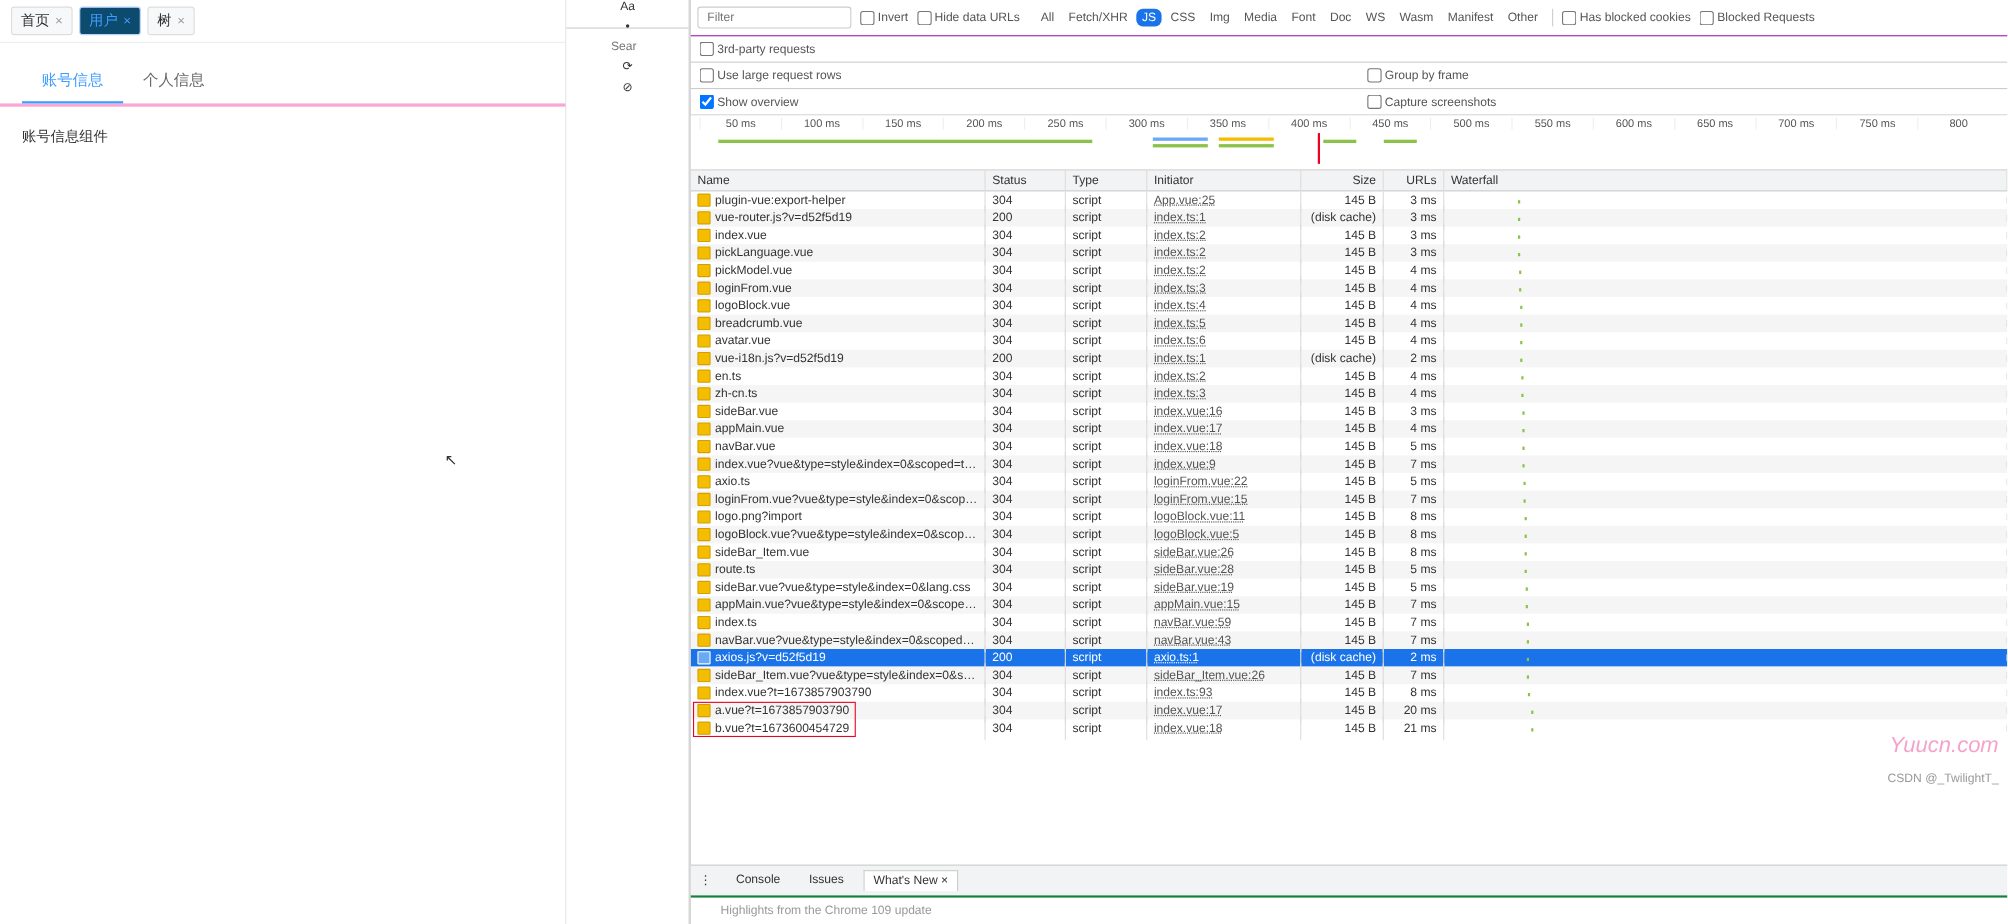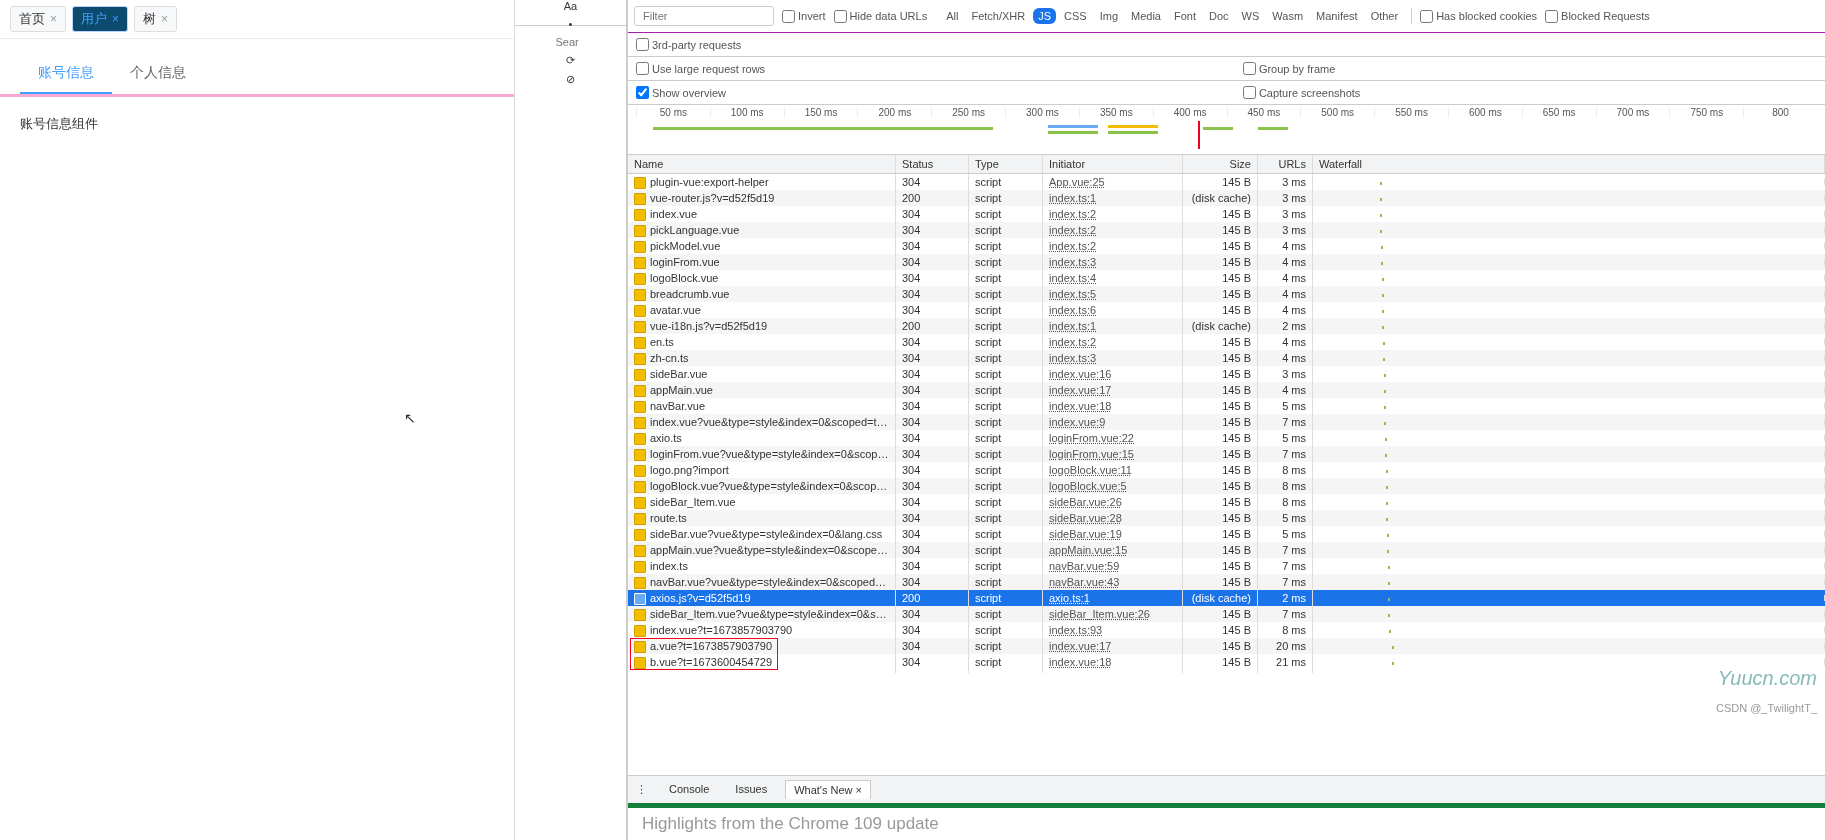--- a/index.html
+++ b/index.html
@@ -50,22 +50,22 @@
 .row .file-icon { display: inline-block; width: 12px; height: 12px; margin-right: 4px; vertical-align: middle; background: #f4bd00; border: 1px solid #d4a000; border-radius: 1px; }
 .row.selected .file-icon { background: #6aa9f4; border-color: #fff; }
 .waterfall-bar { position: absolute; top: 3px; height: 8px; width: 2px; }
 .red-box { position: absolute; border: 1.5px solid #e02; pointer-events: none; }
 .status-bar { display: flex; border-top: 1px solid #ccc; padding: 4px 10px; font-size: 11px; gap: 20px; color: #555; }
 .status-bar span { border-right: 1px solid #ccc; padding-right: 20px; }
 .status-bar .load { color: #d23; }
 .bottom-tabs { display: flex; border-top: 1px solid #ccc; background: #f1f3f4; padding: 4px 8px; font-size: 11px; gap: 14px; align-items: center; }
 .bottom-tab { padding: 3px 8px; cursor: pointer; }
 .bottom-tab.active { background: #fff; border: 1px solid #ccc; border-bottom: none; }
-.bottom-content { padding: 6px 14px; font-size: 17px; color: #999; border-top: 5px solid #15803d; }
-.watermark { position: absolute; right: 8px; bottom: 150px; color: #0f766e; font-size: 20px; font-style: italic; opacity: 0.5; }
+.bottom-content { padding: 6px 27px; font-size: 11px; color: #999; border-top: 2px solid #15803d; }
+.watermark { position: absolute; right: 8px; bottom: 150px; color: #ec4899; font-size: 20px; font-style: italic; opacity: 0.5; }
 .watermark2 { position: absolute; right: 8px; bottom: 126px; color: #999; font-size: 11px; }
 .mid-strip { width: 112px; background: #fff; border-right: 1px solid #ccc; }
 .mid-strip-top { display: flex; align-items: center; height: 26px; gap: 6px; padding: 0 4px; border-bottom: 1px solid #ccc; font-size: 11px; flex-direction: column; }
 </style>
 </head>
 <body>
 
 <div class="left-panel">
   <div class="left-tabs">
       <div class="left-tab">

